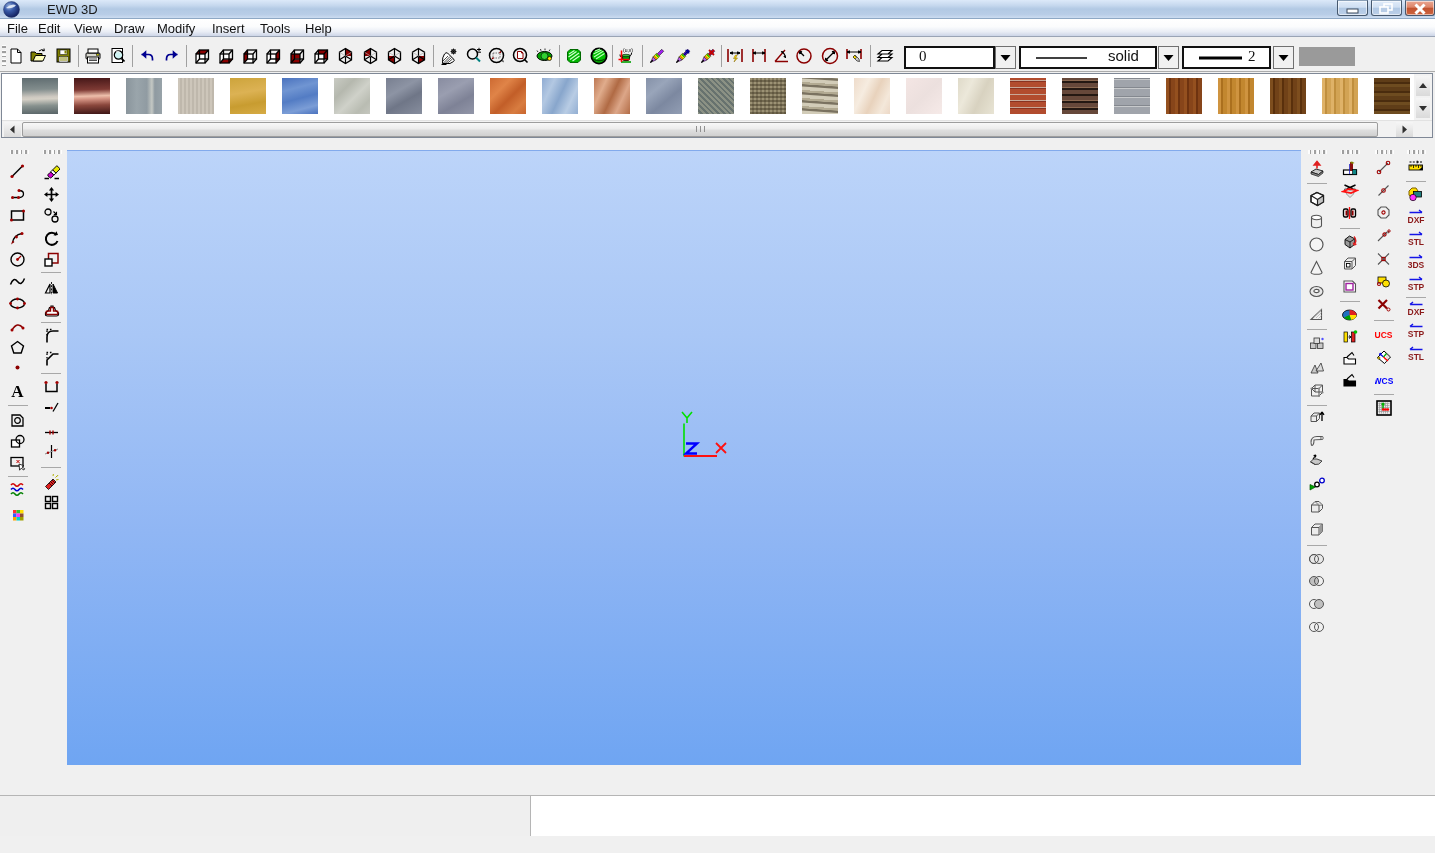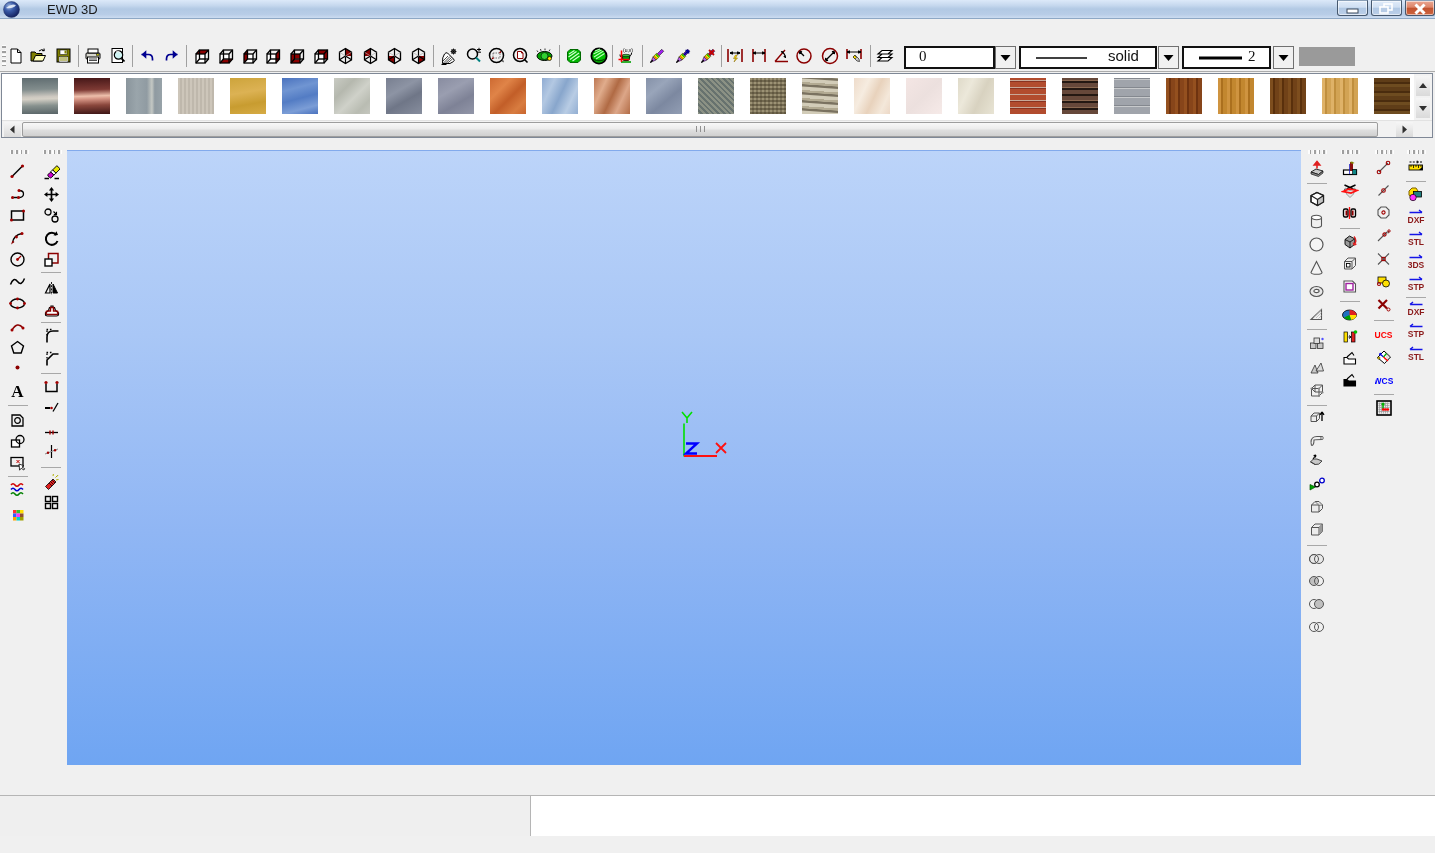--- a/index.html
+++ b/index.html
@@ -81,20 +81,30 @@
 <div class="abs capbtn" id="btn-min"><svg width="29" height="15">
         <rect x="9" y="8" width="11" height="4" fill="#fff" stroke="#3c4a5c"></rect>
       </svg></div>
 <div class="abs capbtn" id="btn-max"><svg width="29" height="15">
         <rect x="12" y="3" width="8" height="6" fill="none" stroke="#fff" stroke-width="1.6"></rect>
         <rect x="8" y="6" width="8" height="6" fill="#b7cce6" stroke="#fff" stroke-width="1.6"></rect>
       </svg></div>
 <div class="abs capbtn" id="btn-close"><svg width="28" height="15">
         <path d="M9.5 3.5 L18.5 12.5 M18.5 3.5 L9.5 12.5" stroke="#fff" stroke-width="3"></path>
       </svg></div>
+<div class="abs" id="menubar">
+<span class="menuitem" style="left:7px">File</span>
+<span class="menuitem" style="left:38px">Edit</span>
+<span class="menuitem" style="left:74px">View</span>
+<span class="menuitem" style="left:114px">Draw</span>
+<span class="menuitem" style="left:157px">Modify</span>
+<span class="menuitem" style="left:212px">Insert</span>
+<span class="menuitem" style="left:260px">Tools</span>
+<span class="menuitem" style="left:305px">Help</span>
+</div>
 <div class="abs" id="toolbar"></div>
 <div class="abs" style="left:2px;top:45px;width:3.5px;height:22px;background:repeating-linear-gradient(180deg,#fdfdfd 0 1.5px,#9f9f9f 1.5px 3px,rgba(0,0,0,0) 3px 4.6px)"></div>
 <svg class="abs" style="left:7px;top:47px" width="18" height="18">
       <path d="M4 2 h6.5 L14 5.5 V16 H4 Z" fill="#fff" stroke="#000"></path>
       <path d="M10.5 2 v3.5 H14" fill="none" stroke="#000"></path>
     </svg>
 <svg class="abs" style="left:30px;top:47px" width="18" height="18">
       <path d="M1 14 V5 h4 l1.5 1.5 H12 V14 Z" fill="#808000" stroke="#000"></path>
       <path d="M3 14 L5.5 8.5 H15.5 L13 14 Z" fill="#ffffbe" stroke="#000"></path>
       <path d="M9 4 q3 -2.5 5 -0.5 M14 1.5 L14.3 3.8 L12 3.6" fill="none" stroke="#000"></path>

